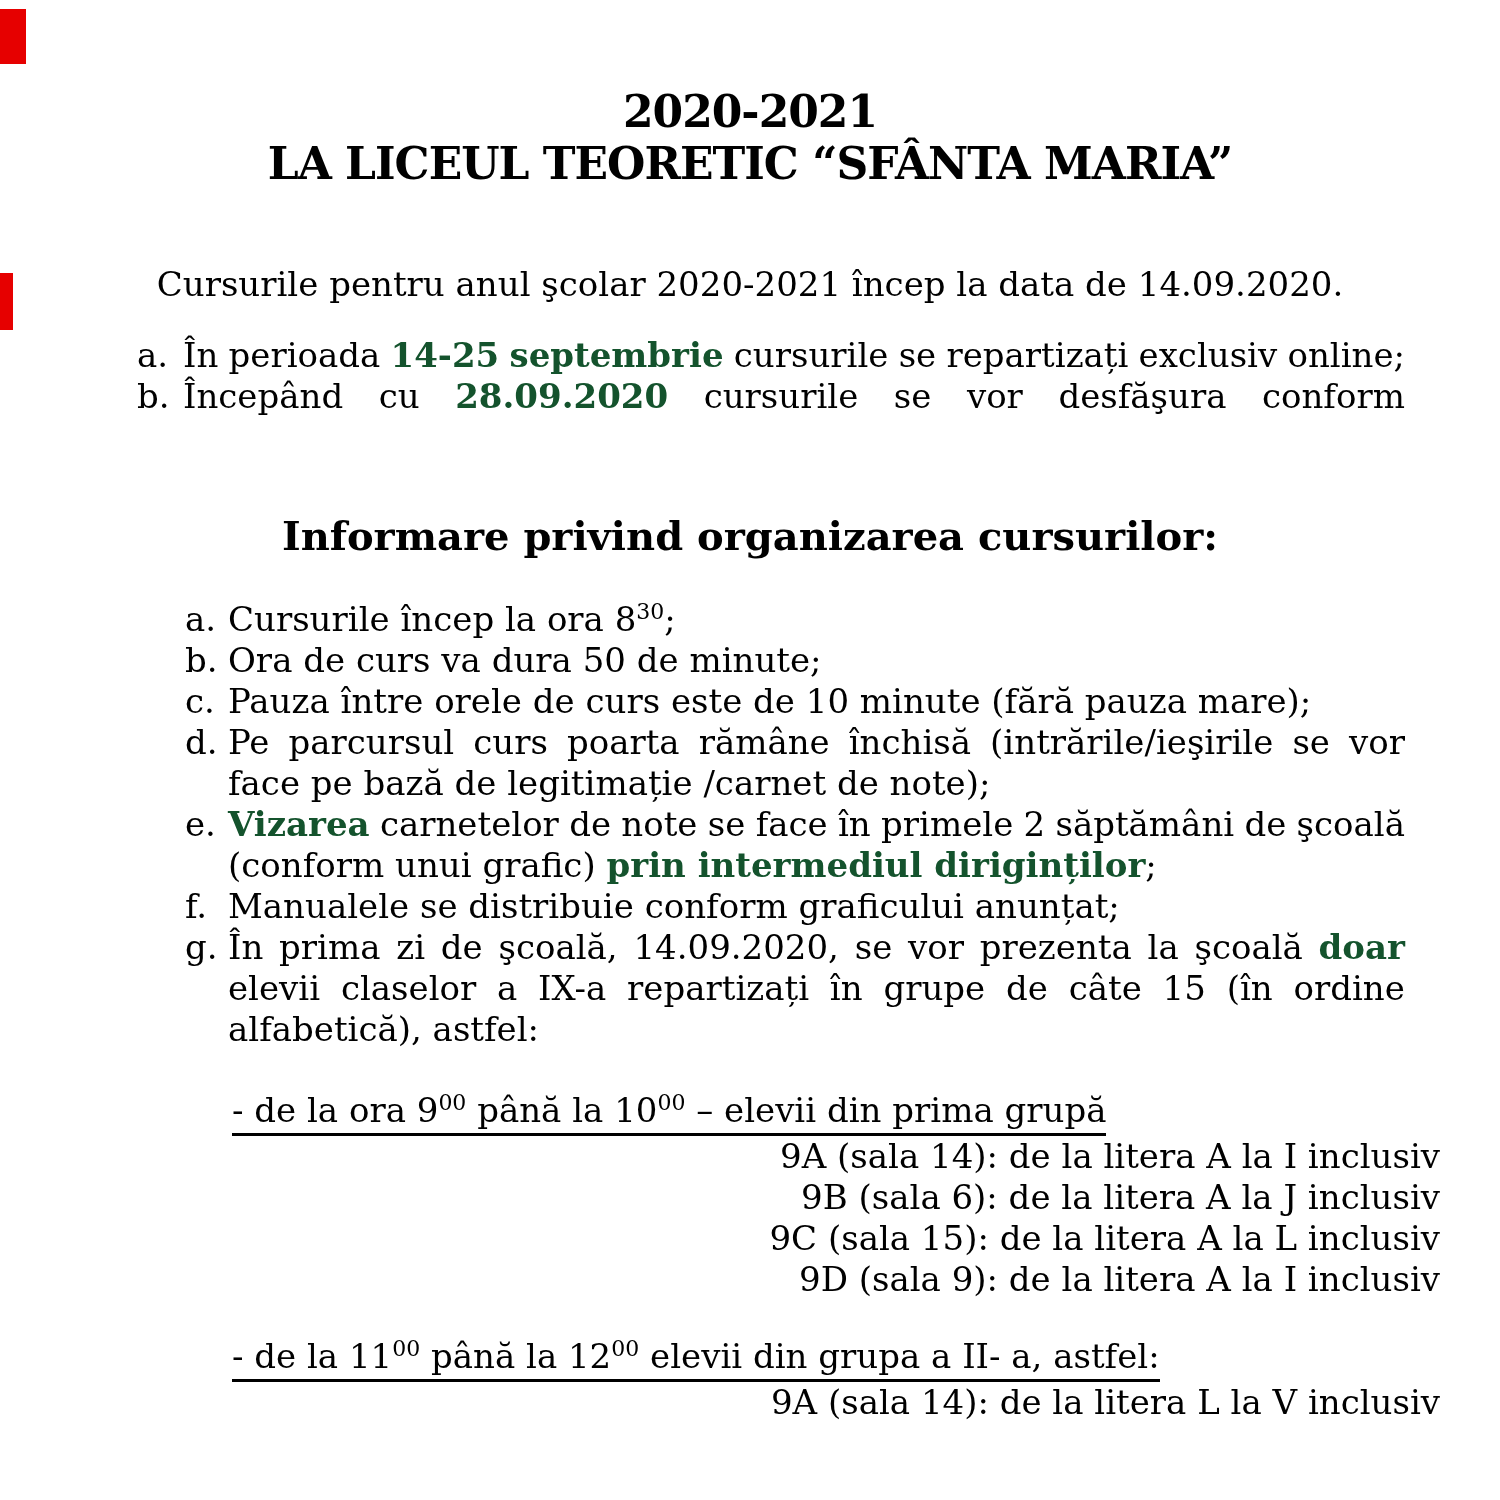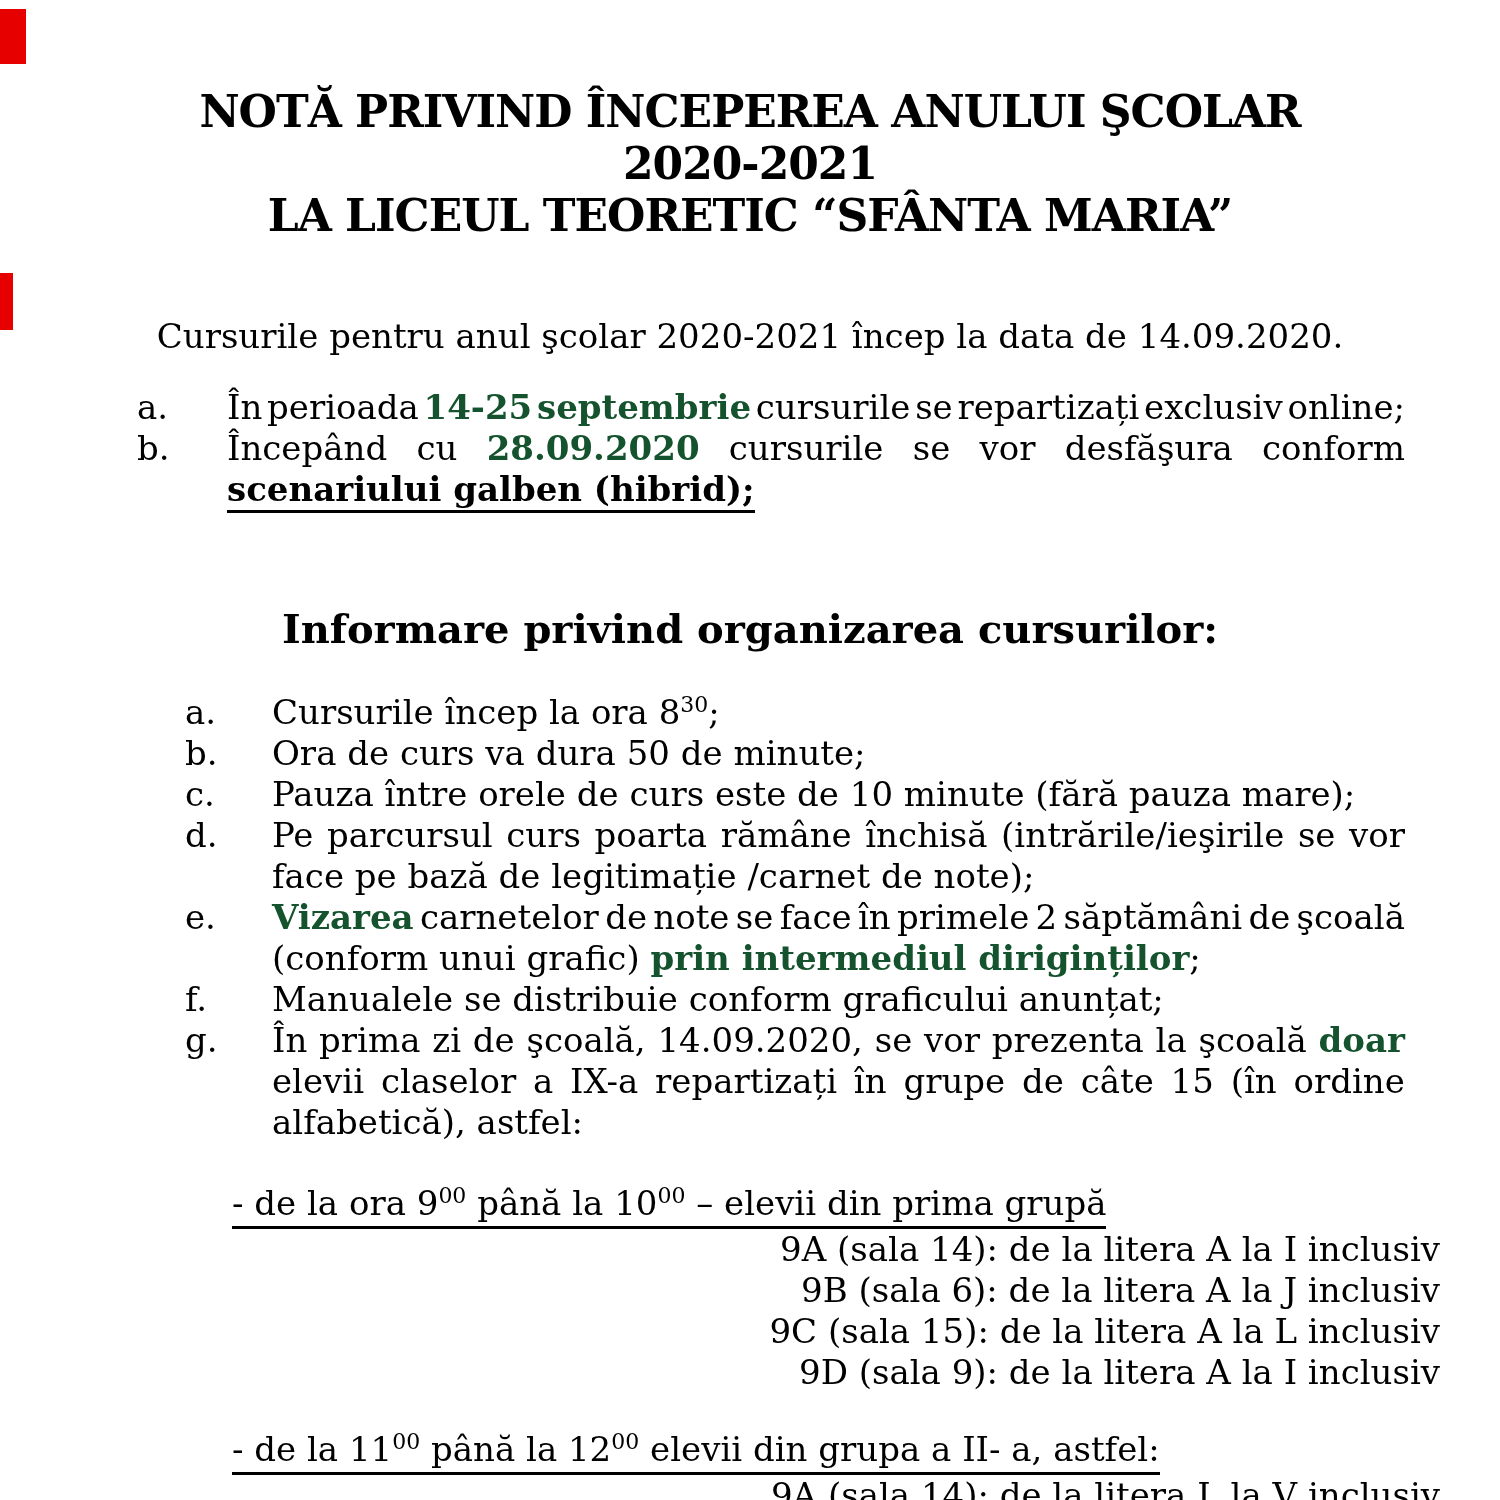--- a/index.html
+++ b/index.html
@@ -12,21 +12,21 @@
   .rm2{top:273px;width:13px;height:57px;}
   .title{margin:86px 60px 0;text-align:center;font-weight:700;font-size:44px;line-height:52px;letter-spacing:-1px;}
   .intro{margin:74px 80px 0;text-align:center;font-size:34px;line-height:41px;}
   .list{margin-right:95px;}
   .notice{margin-top:30px;margin-left:137px;}
   .org{margin-top:38px;margin-left:185px;}
   .li{display:flex;align-items:flex-start;}
   .marker{flex:0 0 46px;line-height:41px;}
   .org .marker{flex:0 0 43px;}
   .content{flex:1 1 auto;min-width:0;}
-  .line{line-height:41px;margin-left:44px;}
+  .line{line-height:41px;}
   .jline{display:flex;justify-content:space-between;}
   .bb{font-weight:700;color:#14532d;}
   .bu{font-weight:700;border-bottom:3px solid #000;padding-bottom:1px;}
   .sup{font-size:22px;position:relative;top:-12px;line-height:0;}
   .heading{margin-top:94px;text-align:center;font-weight:700;font-size:40px;line-height:50px;}
   .schedule{margin-left:232px;margin-right:60px;}
   .group{margin-top:40px;}
   .group + .group{margin-top:36px;}
   .gheading{line-height:41px;}
   .uline{display:inline-block;border-bottom:3px solid #000;padding-bottom:2px;}
@@ -34,21 +34,20 @@
 </style>
 </head>
 <body>
 
 <div class="page">
 
   <div class="redmark rm1"></div>
   <div class="redmark rm2"></div>
 
   <div class="title">
-    <div>NOTĂ PRIVIND ÎNCEPEREA ANULUI ŞCOLAR</div>
     <div>2020-2021</div>
     <div>LA LICEUL TEORETIC “SFÂNTA MARIA”</div>
   </div>
 
   <div class="intro">Cursurile pentru anul şcolar 2020-2021 încep la data de 14.09.2020.</div>
 
   <div class="list notice">
 
       <div class="li">
         <span class="marker">a.</span>
@@ -73,21 +72,20 @@
           <div class="line jline">
             <span>Începând</span>
             <span>cu</span>
             <span class="bb">28.09.2020</span>
             <span>cursurile</span>
             <span>se</span>
             <span>vor</span>
             <span>desfăşura</span>
             <span>conform</span>
           </div>
-          <div class="line"><span class="bu">scenariului galben (hibrid);</span></div>
         </div>
       </div>
     </div>
 
   <div class="heading">Informare privind organizarea cursurilor:</div>
 
   <div class="list org">
 
       <div class="li">
         <span class="marker">a.</span>

